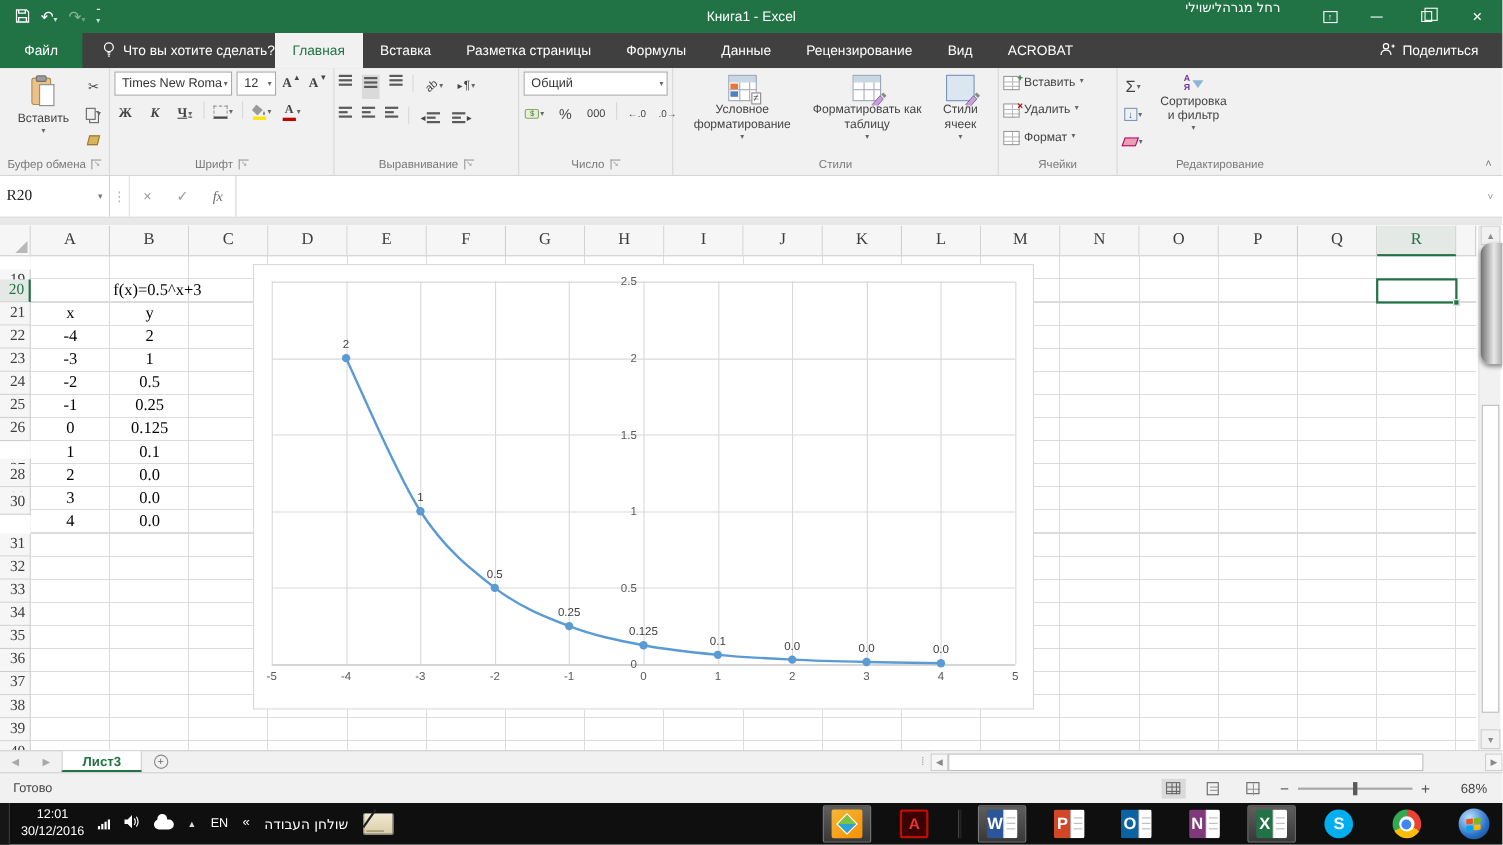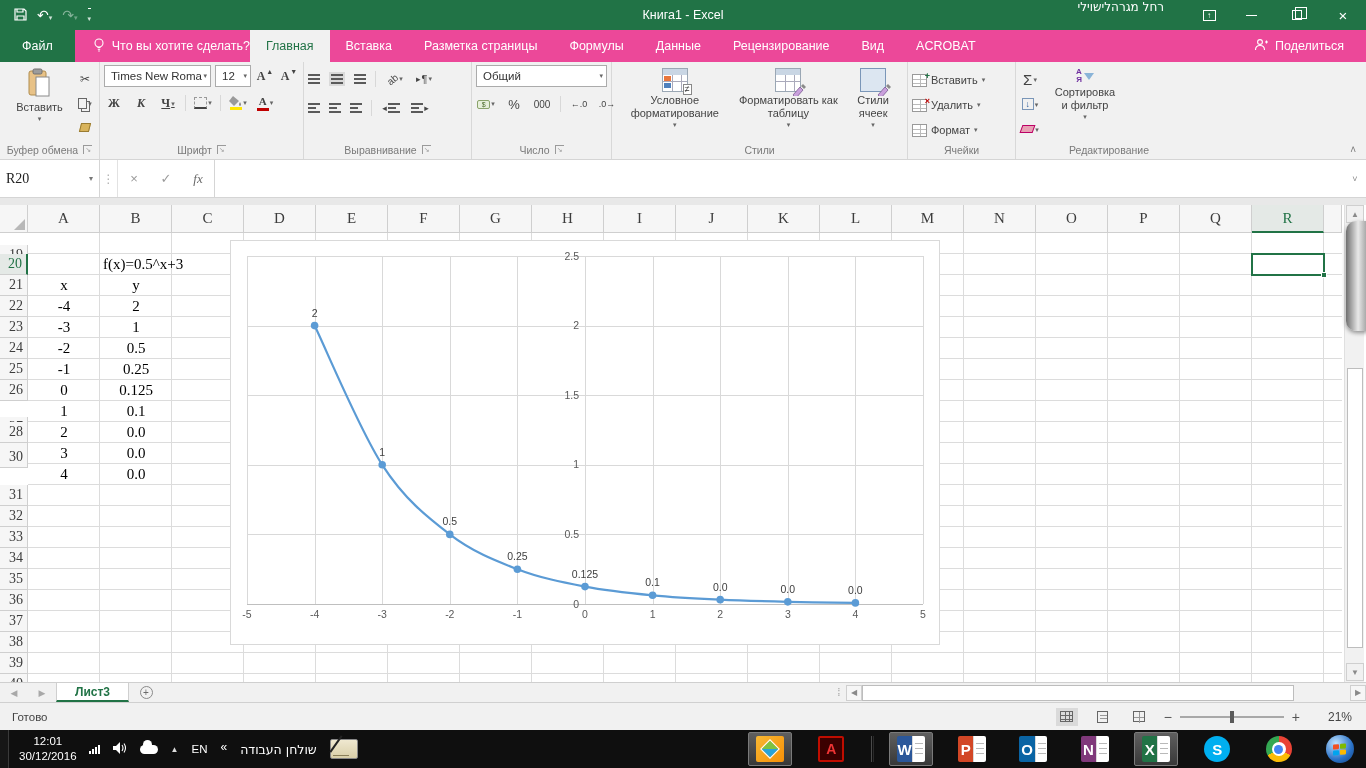--- a/index.html
+++ b/index.html
@@ -18,37 +18,37 @@
   #tb-right { margin-left:auto; display:flex; align-items:flex-start; gap:0; height:100%; }
   #tb-user { font-size:12px; padding:0 26px; font-family:"DejaVu Sans",sans-serif; }
   .winbtn { width:46px; height:30px; display:flex; align-items:center; justify-content:center; font-size:13px; }
   .ribopts { width:38px; }
   .ribopts .rb { width:13px; height:11px; border:1px solid #fff; position:relative; font-size:8px; text-align:center; line-height:9px; }
   .minbar { width:11px; height:1px; background:#fff; display:block; }
   .restore { position:relative; width:10px; height:10px; border:1px solid #fff; background:#217346; }
   .restore:before { content:""; position:absolute; left:2px; top:-4px; width:10px; height:10px; border:1px solid #fff; }
 
   
-  #tabrow { position:absolute; left:0; top:30px; width:1366px; height:32px; background:#ec4899; display:flex; align-items:stretch; }
+  #tabrow { position:absolute; left:0; top:30px; width:1366px; height:32px; background:#404040; display:flex; align-items:stretch; }
   .rtab { color:#fff; font-size:12.5px; padding:0 16px; display:flex; align-items:center; white-space:nowrap; }
   .rtab.file { padding:0 22px; background:#217346; }
   .rtab.active { background:#f1f1f1; color:#217346; }
   #tellme { display:flex; align-items:center; gap:7px; color:#fff; font-size:12.5px; padding-left:18px; }
   #share { margin-left:auto; display:flex; align-items:center; gap:7px; color:#fff; font-size:12.5px; padding-right:22px; }
 
   
   #ribbon { position:absolute; left:0; top:62px; width:1366px; height:98px; background:#f1f1f1; border-bottom:1px solid #d5d5d5; display:flex; }
   .grp { position:relative; border-right:1px solid #d8d8d8; display:flex; flex-direction:column; padding:3px 4px 0 4px; }
   .grp-body { flex:1; display:flex; align-items:flex-start; }
   .grp-label { height:17px; font-size:10.5px; color:#7a7a7a; display:flex; align-items:center; justify-content:center; gap:5px; padding-bottom:2px; }
   .dlg { width:9px; height:9px; border-left:1px solid #9a9a9a; border-top:1px solid #9a9a9a; font-size:7px; color:#9a9a9a; line-height:8px; text-align:center; }
   .bigbtn { display:flex; flex-direction:column; align-items:center; justify-content:flex-start; font-size:11px; color:#444;
     line-height:1.2; text-align:center; padding:3px 5px; }
   .bigbtn .bcaret { font-size:7px; color:#666; margin-top:1px; }
-  .smallrow { display:flex; align-items:center; gap:4px; height:22px; font-size:11px; color:#444; white-space:nowrap; }
+  .smallrow { display:flex; gap:4px; height:22px; font-size:11px; color:#444; white-space:nowrap; }
   .ibtn { min-width:20px; height:20px; display:flex; align-items:center; justify-content:center; color:#444; font-size:12px; gap:1px; }
   .fontbox { background:#fff; border:1px solid #ababab; height:22px; display:flex; align-items:center; font-size:11.5px; color:#333; padding:0 3px 0 6px; }
   .lns { display:inline-flex; flex-direction:column; gap:2.5px; }
   .lns i { display:block; height:1.5px; background:#5a5a5a; }
   .lns i:nth-child(1){width:12px} .lns i:nth-child(2){width:12px} .lns i:nth-child(3){width:12px}
   .lns.var i:nth-child(2){width:8px}
   .cellsico { width:15px; height:13px; border:1px solid #999; background:
      linear-gradient(#bbb,#bbb) 0 4px/15px 1px no-repeat,
      linear-gradient(#bbb,#bbb) 0 8px/15px 1px no-repeat,
      linear-gradient(#bbb,#bbb) 7px 0/1px 13px no-repeat,#fff; position:relative; }
@@ -734,21 +734,21 @@
       <span class="viewico">
           <span class="vi-break"></span>
         </span>
       <div id="zoomctl">
         <span style="font-size:14px;">−</span>
         <span id="zoom-track">
             <span id="zoom-thumb"></span>
           </span>
         <span style="font-size:14px;">+</span>
       </div>
-      <span id="zoom-label">21%</span>
+      <span id="zoom-label">68%</span>
     </div>
   </div>
 
   <div id="taskbar">
     <div id="showdesk"></div>
     <div id="clock">
       <div>12:01</div>
       <div>30/12/2016</div>
     </div>
     <div class="tray">

